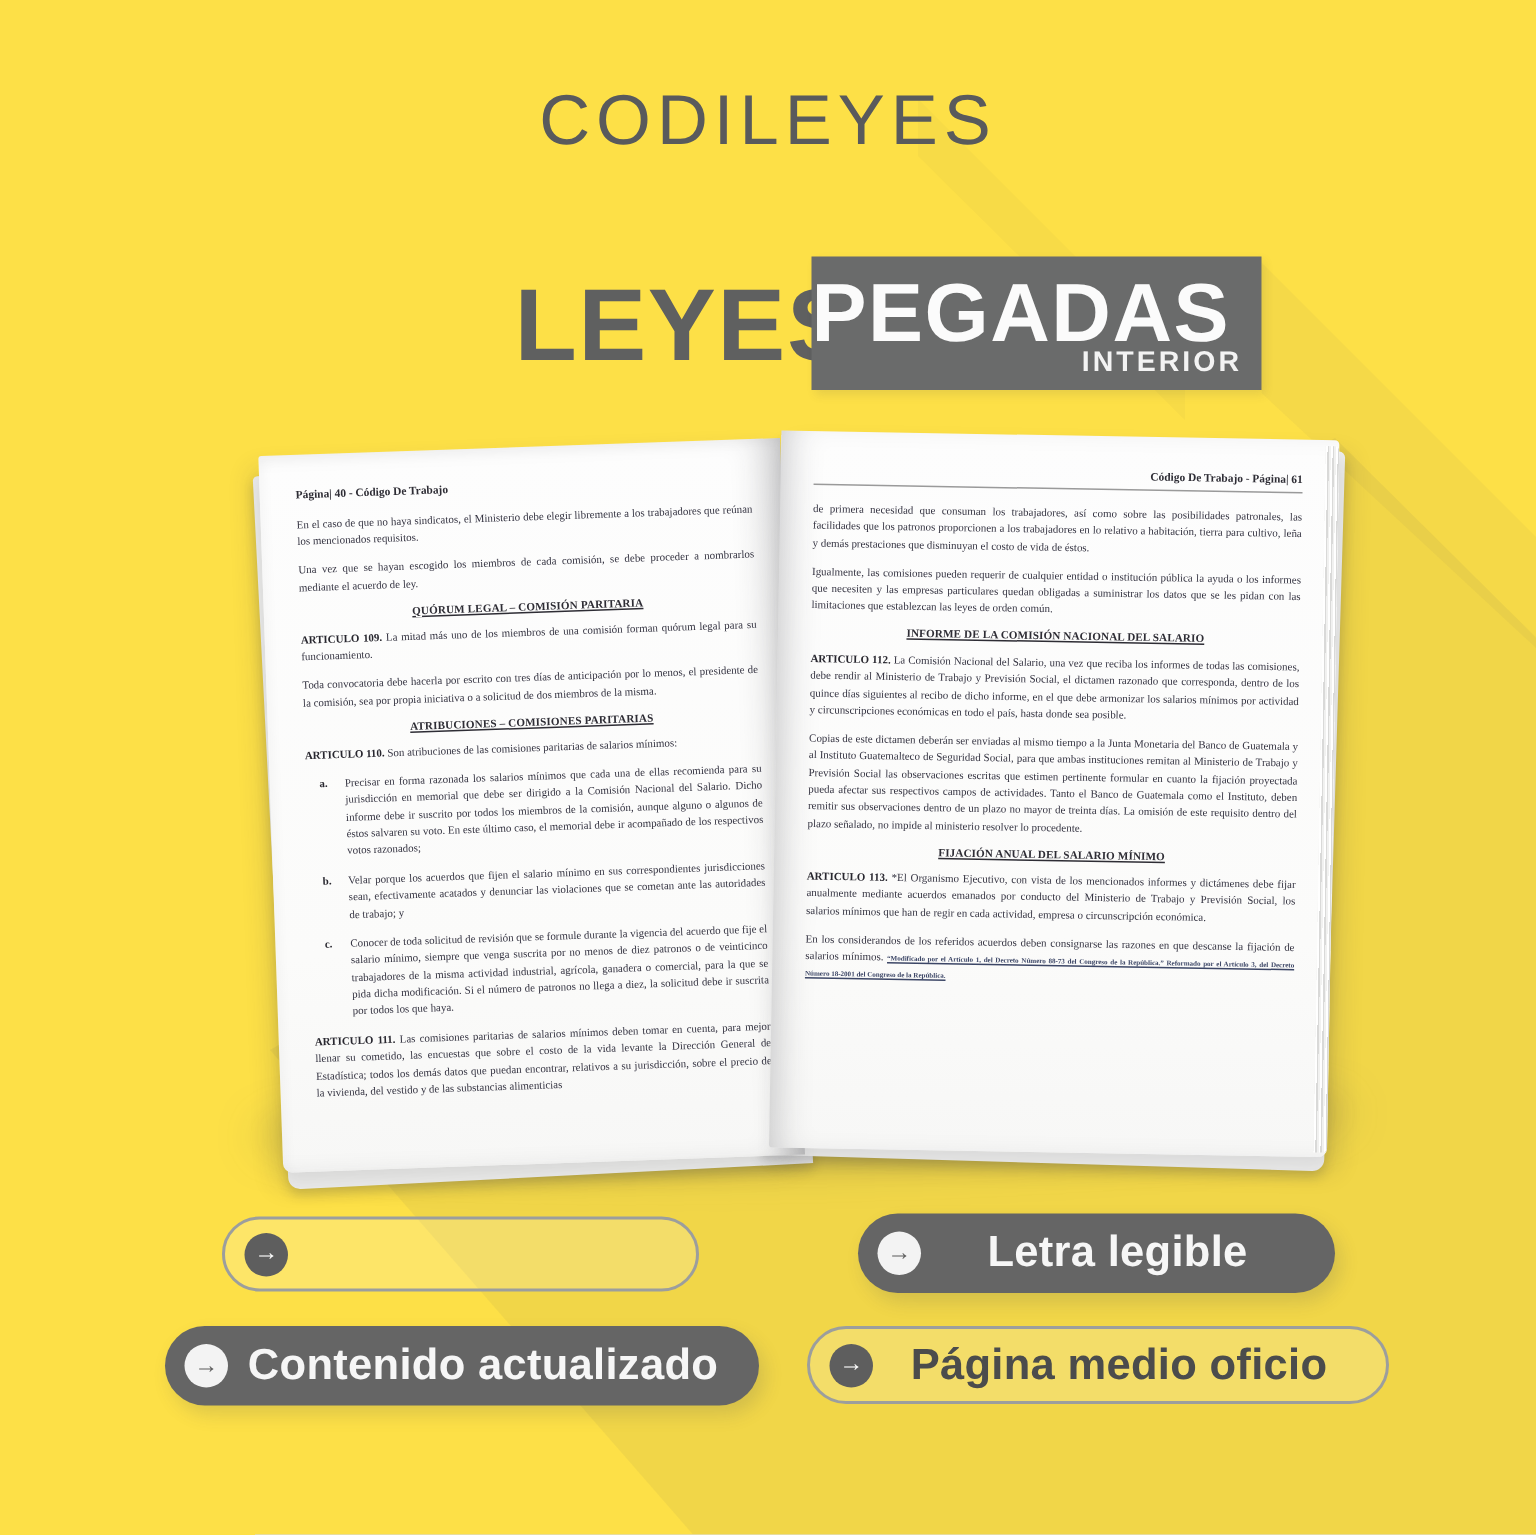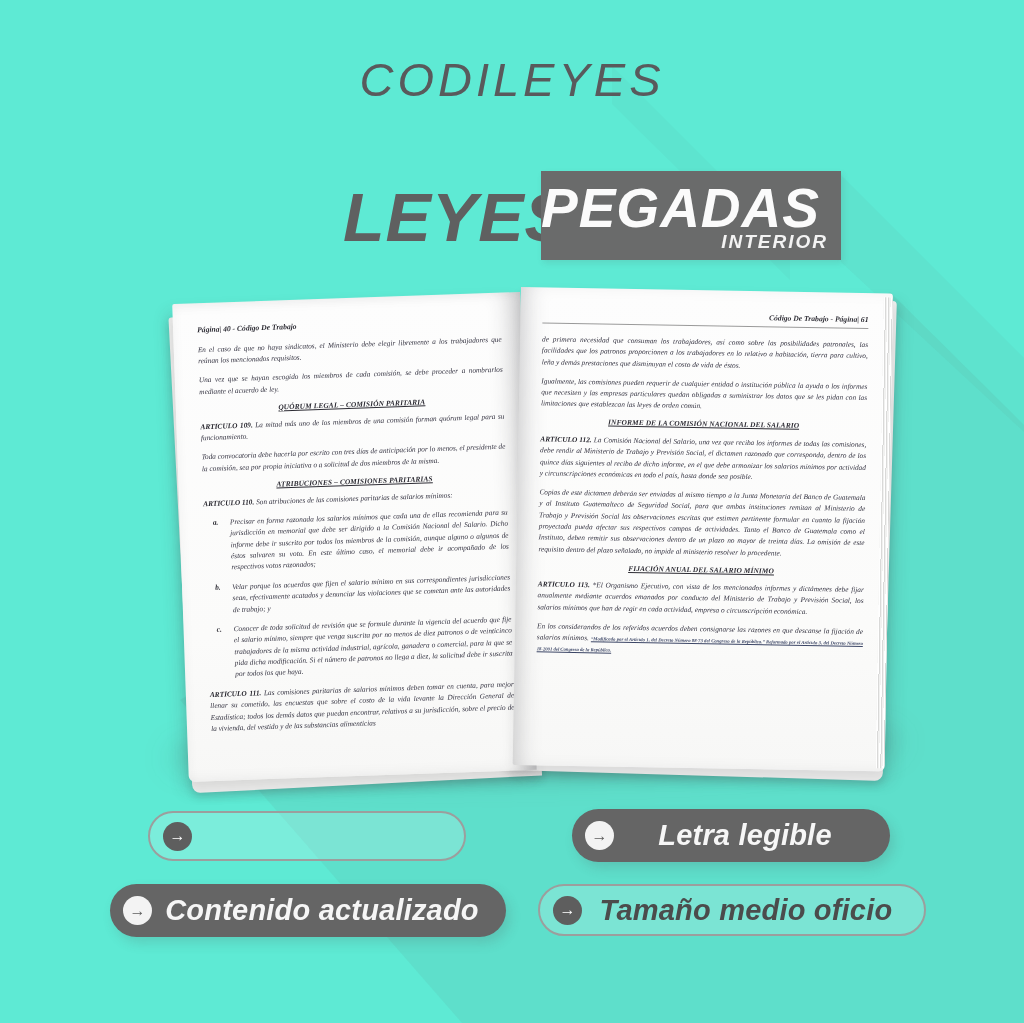--- a/index.html
+++ b/index.html
@@ -1,17 +1,17 @@
 <!DOCTYPE html>
 <html><head>
 <meta charset="utf-8">
 <style>
   html,body{margin:0;padding:0;background:#dfe1e0;}
-  .canvas{position:relative;width:1024px;height:1023px;background:#5eead4;overflow:hidden;
-          font-family:"Liberation Sans",sans-serif;font-style:italic;}
+  .canvas{position:relative;width:1024px;height:1023px;background:#fde047;overflow:hidden;
+          font-family:"Liberation Sans",sans-serif;}
 
   
   .shade{position:absolute;inset:0;pointer-events:none;}
   .shade-book{clip-path:polygon(180px 700px, 890px 292px, 1024px 425px, 1024px 1023px, 462px 1023px);
               background:rgba(93,98,96,0.075);}
   .shade-title{clip-path:polygon(841px 175px, 1024px 358px, 1024px 432px, 841px 262px);
                background:rgba(93,98,96,0.05);}
   .shade-logo{clip-path:polygon(612px 66px, 790px 244px, 790px 280px, 612px 104px);
               background:rgba(93,98,96,0.035);}
 
@@ -154,16 +154,16 @@
   <div id="badge-2" class="badge badge-filled">
     <span class="badge-icon">→</span>
     <span class="badge-label">Letra legible</span>
   </div>
   <div id="badge-3" class="badge badge-filled">
     <span class="badge-icon">→</span>
     <span class="badge-label">Contenido actualizado</span>
   </div>
   <div id="badge-4" class="badge badge-outline">
     <span class="badge-icon">→</span>
-    <span class="badge-label">Tamaño medio oficio</span>
+    <span class="badge-label">Página medio oficio</span>
   </div>
 
 </div>
 
 </body></html>

